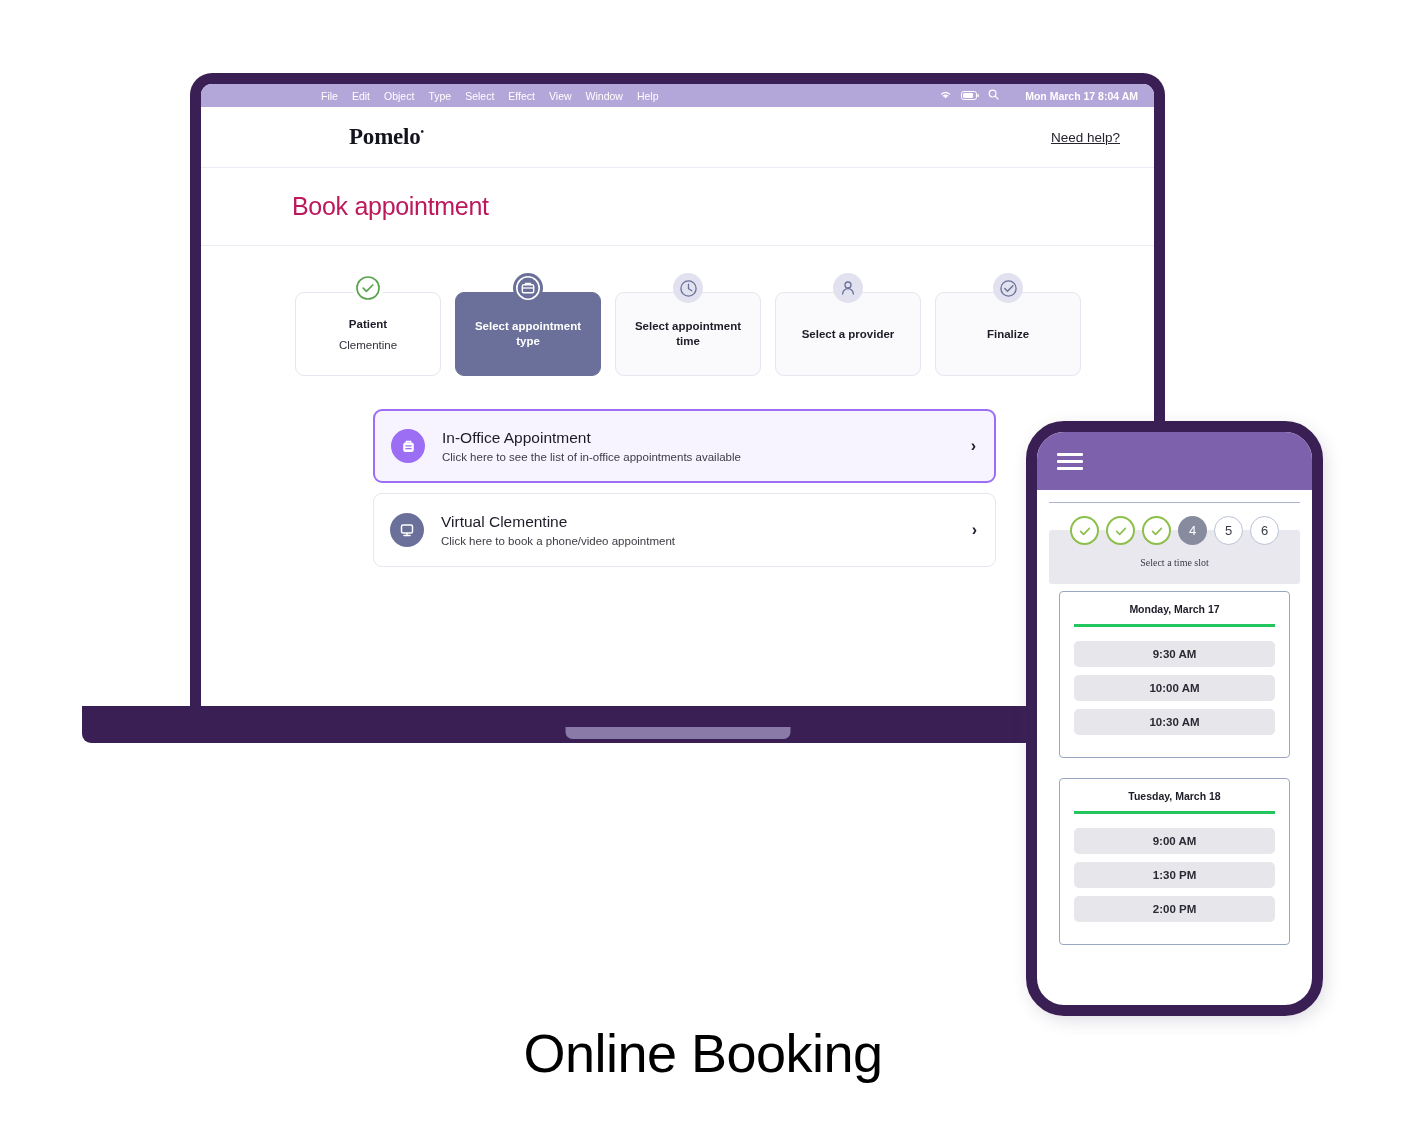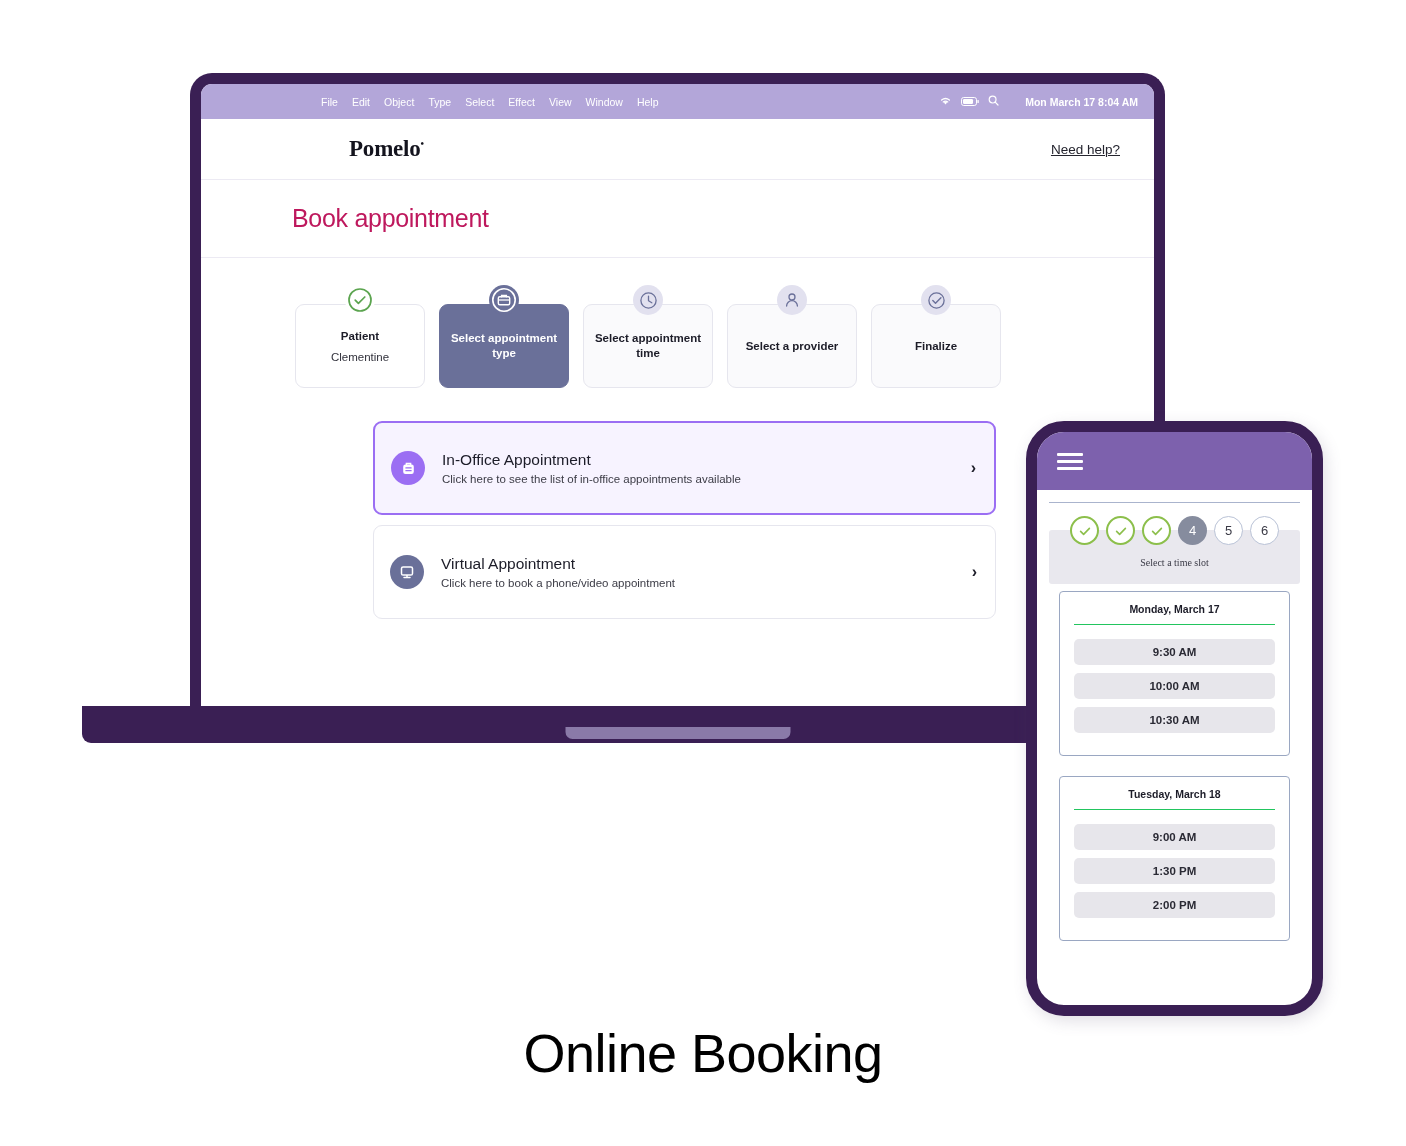--- a/index.html
+++ b/index.html
@@ -58,21 +58,21 @@
     top: 742px;
     width: 1180px;
     height: 175px;
     background: linear-gradient(180deg, rgba(170,170,175,0.55) 0%, rgba(200,200,205,0.28) 45%, rgba(255,255,255,0) 100%);
     filter: blur(6px);
     z-index: -1;
   }
 
   
   #menubar {
-    height: 35px;
+    height: 23px;
     background: #b3a6d9;
     display: flex;
     align-items: center;
     color: #ffffff;
     font-size: 10.5px;
     padding: 0 16px 0 120px;
     box-sizing: border-box;
     gap: 14px;
   }
   #menubar .menu-item { white-space: nowrap; }
@@ -135,21 +135,21 @@
   }
 
   
   #stepper {
     display: flex;
     gap: 14px;
     padding: 46px 0 0 94px;
   }
   .step-card {
     position: relative;
-    width: 130px;
+    width: 146px;
     height: 84px;
     border: 1px solid #e6e6ee;
     border-radius: 9px;
     background: #fafafc;
     display: flex;
     flex-direction: column;
     align-items: center;
     justify-content: center;
     box-sizing: border-box;
   }
@@ -187,21 +187,21 @@
     color: #32323c;
     margin-top: 8px;
   }
 
   
   #options {
     padding: 33px 0 0 172px;
   }
   .option-row {
     width: 623px;
-    height: 94px;
+    height: 74px;
     border: 1px solid #e6e6ee;
     border-radius: 9px;
     background: #ffffff;
     display: flex;
     align-items: center;
     padding: 0 18px 0 16px;
     box-sizing: border-box;
     margin-bottom: 10px;
   }
   .option-row.selected {
@@ -331,21 +331,21 @@
     background: #ffffff;
     padding: 11px 14px 22px 14px;
     margin-bottom: 20px;
   }
   .day-head {
     text-align: center;
     font-size: 10.5px;
     font-weight: bold;
     color: #1c1c28;
     padding-bottom: 9px;
-    border-bottom: 1px solid #22c55e;
+    border-bottom: 3px solid #22c55e;
     margin-bottom: 14px;
   }
   .slot {
     background: #e7e6eb;
     border-radius: 5px;
     text-align: center;
     font-size: 11.5px;
     font-weight: bold;
     color: #2a2a34;
     padding: 7px 0;
@@ -496,21 +496,21 @@
 
       <div class="option-row">
         <div class="option-icon slate">
           <svg width="20" height="20" viewBox="0 0 20 20">
               <rect x="4.5" y="5" width="11" height="8" rx="1.6" stroke="#fff" stroke-width="1.5" fill="none"></rect>
               <line x1="10" y1="13" x2="10" y2="15.4" stroke="#fff" stroke-width="1.5"></line>
               <line x1="7" y1="15.6" x2="13" y2="15.6" stroke="#fff" stroke-width="1.5" stroke-linecap="round"></line>
             </svg>
         </div>
         <div class="option-text">
-          <div class="option-title">Virtual Appointment</div>
+          <div class="option-title">Virtual Clementine</div>
           <div class="option-sub">Click here to book a phone/video appointment</div>
         </div>
         <div class="option-chevron">›</div>
       </div>
 
     </div>
 
   </div>
   <div id="laptop-base"></div>
   <div id="laptop-notch"></div>

